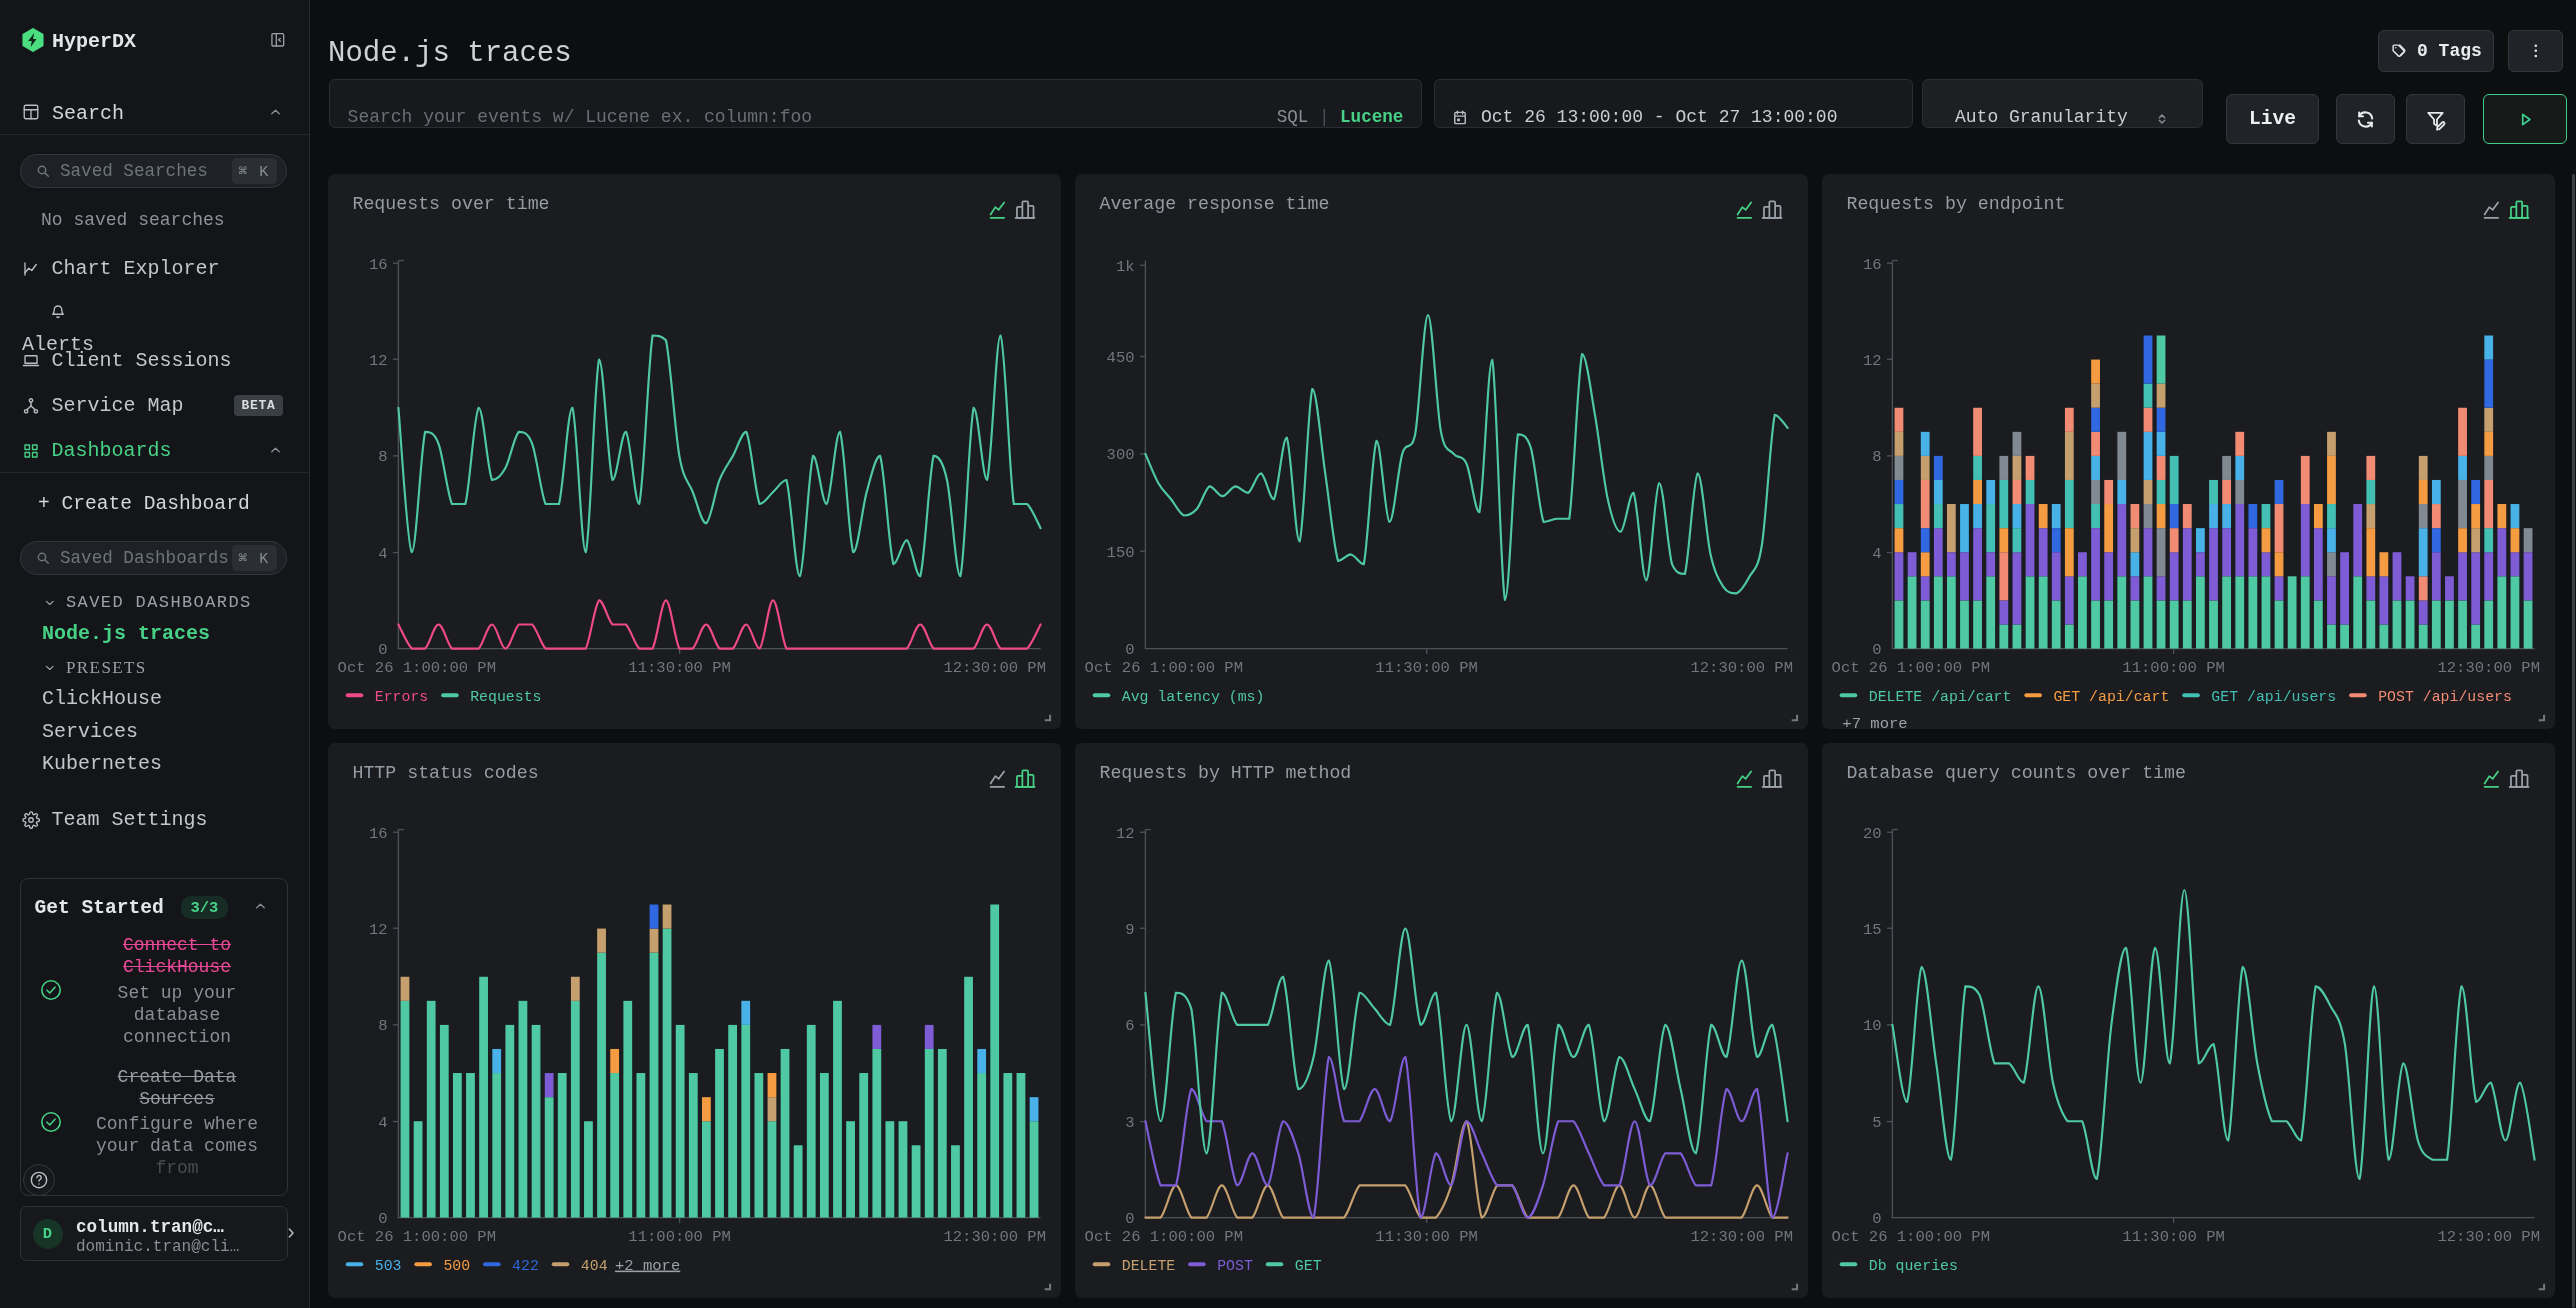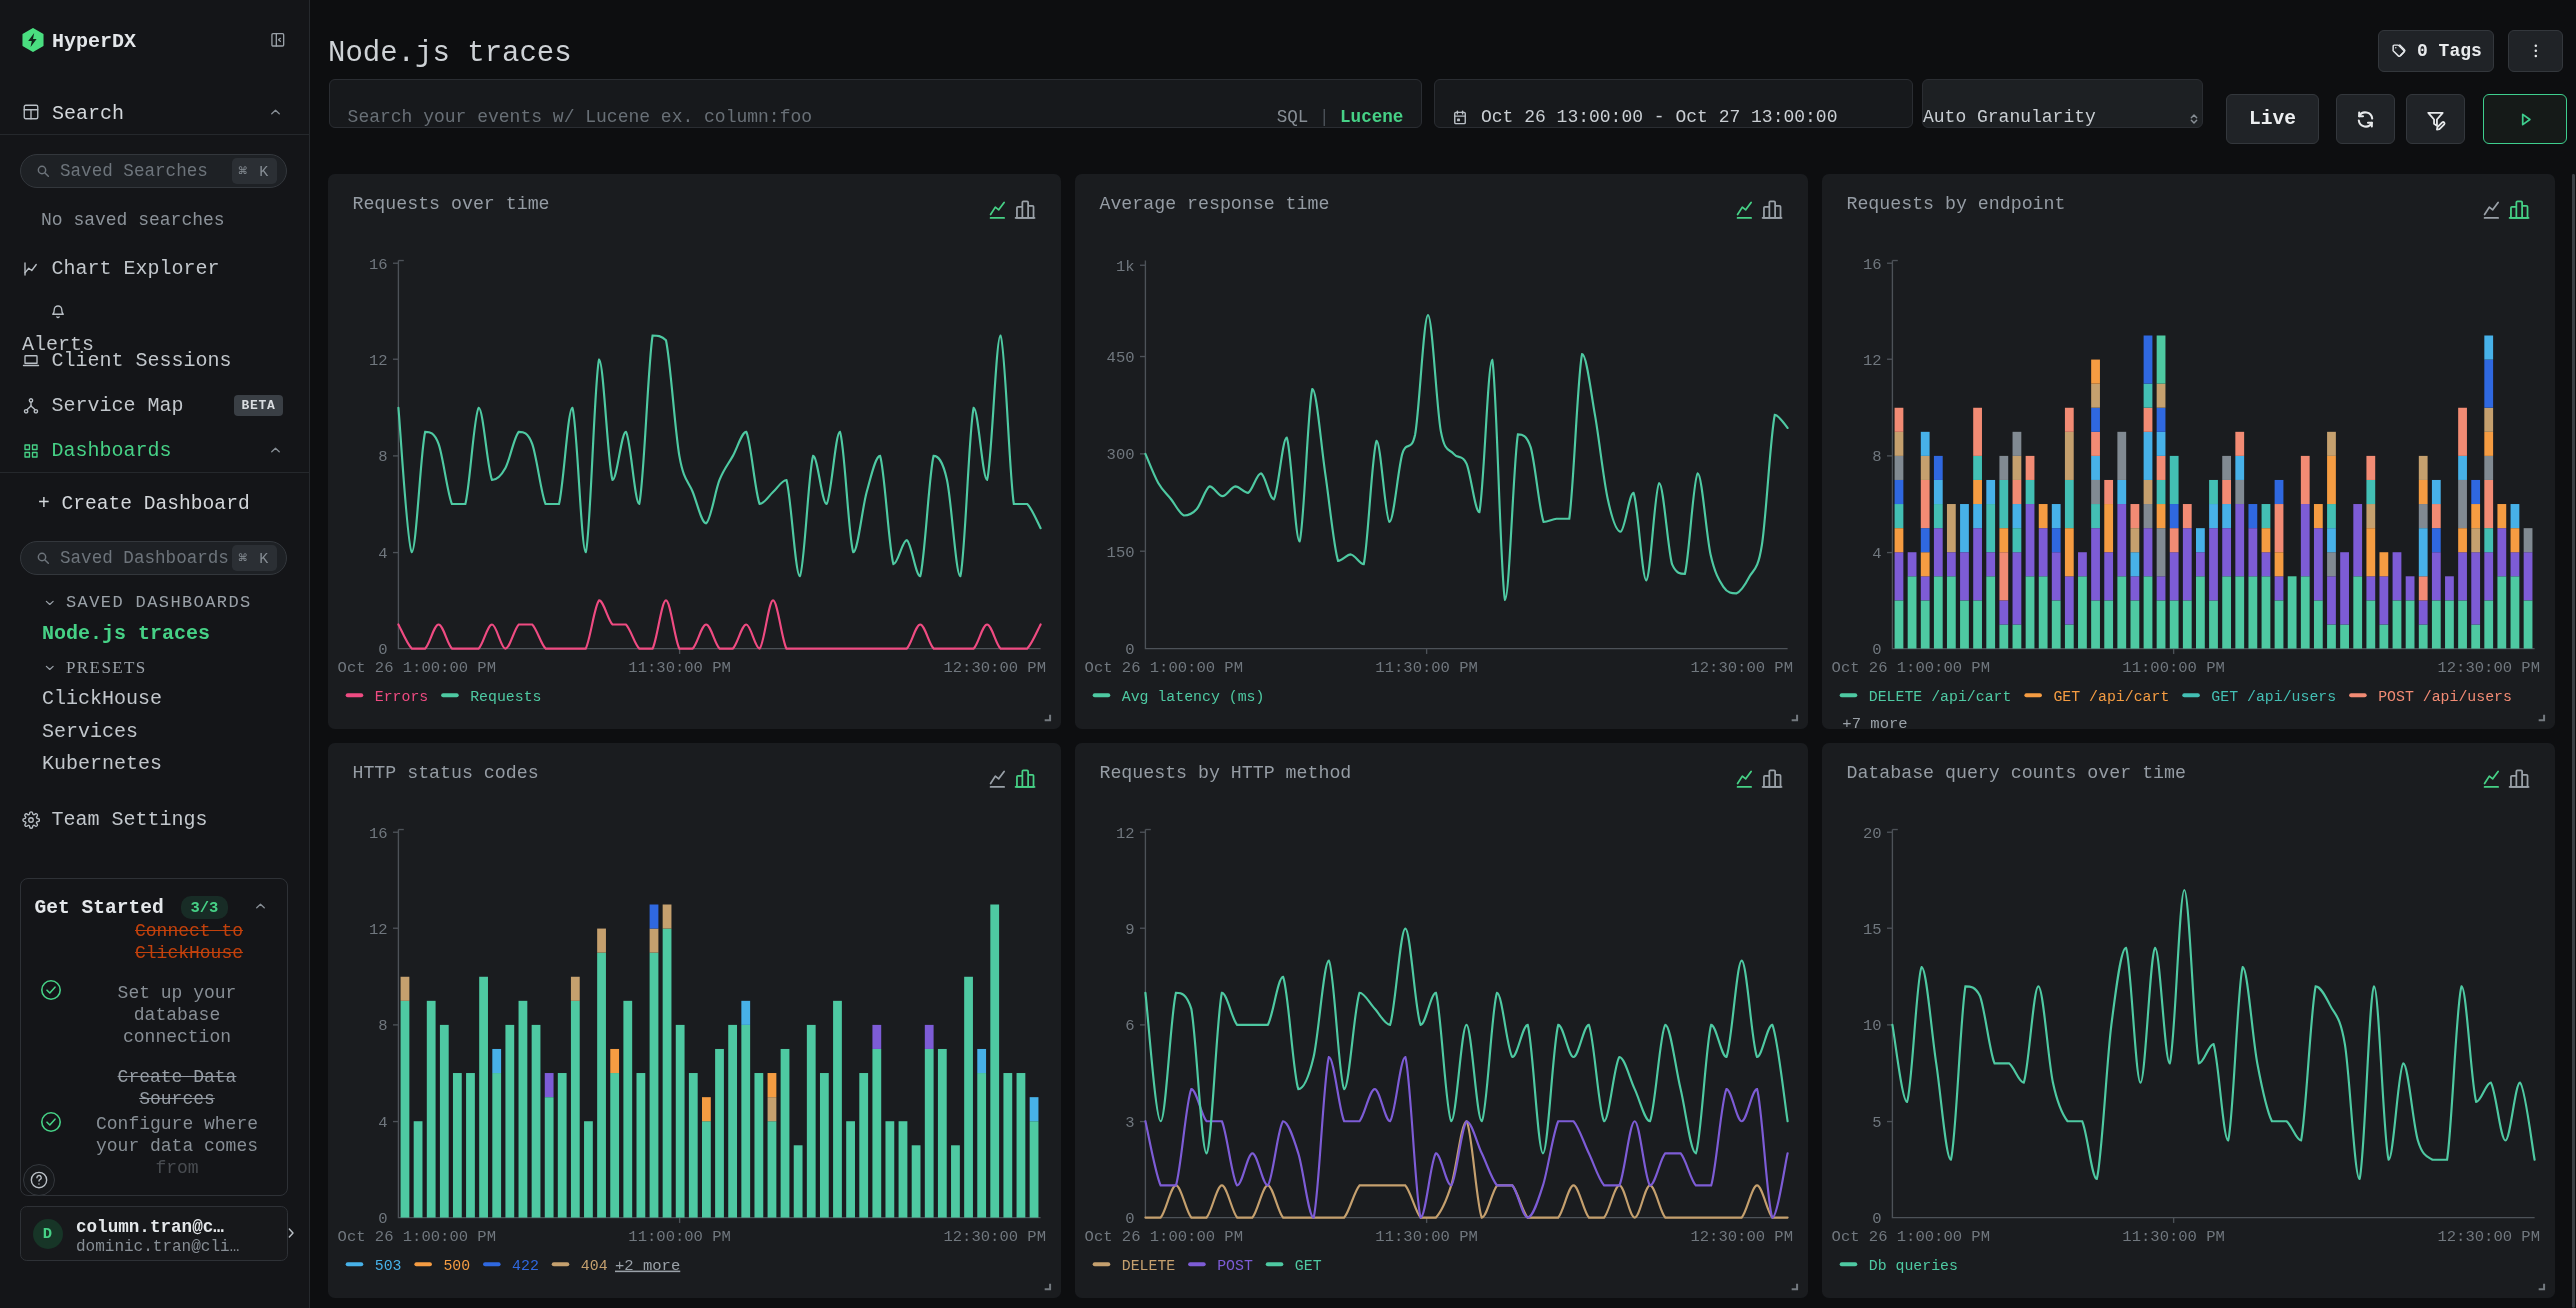--- a/index.html
+++ b/index.html
@@ -141,21 +141,21 @@
           <svg width="15" height="15" viewBox="0 0 24 24" fill="none">
             <path d="M6 14 l6-5.5 6 5.5" stroke="#878e95" stroke-width="2.2" stroke-linecap="round" stroke-linejoin="round" fill="none"></path>
           </svg>
         </div>
   <div style="position:absolute;left:17.6px;top:99px;">
           <svg width="24" height="24" viewBox="0 0 24 24" fill="none">
             <path d="M12 12 m-9.2 0 a9.2 9.2 0 1 0 18.4 0 a9.2 9.2 0 1 0 -18.4 0" stroke="#46d186" stroke-width="1.6" stroke-linecap="round" stroke-linejoin="round" fill="none"></path>
             <path d="M8 12.2 l2.8 2.8 5.2-5.8" stroke="#46d186" stroke-width="1.6" stroke-linecap="round" stroke-linejoin="round" fill="none"></path>
           </svg>
         </div>
-  <div style="position:absolute;left:58px;top:41px;width:196px;font-size:18px;line-height:22px;color:#c2410c;text-decoration:line-through;margin-left:12px;">Connect to ClickHouse</div>
+  <div style="position:absolute;left:58px;top:55px;width:196px;font-size:18px;line-height:22px;color:#ec4899;text-decoration:line-through;">Connect to ClickHouse</div>
   <div style="position:absolute;left:58px;top:103px;width:196px;font-size:18px;line-height:22px;color:#878e95;">Set up your database connection</div>
   <div style="position:absolute;left:17.6px;top:231px;">
           <svg width="24" height="24" viewBox="0 0 24 24" fill="none">
             <path d="M12 12 m-9.2 0 a9.2 9.2 0 1 0 18.4 0 a9.2 9.2 0 1 0 -18.4 0" stroke="#46d186" stroke-width="1.6" stroke-linecap="round" stroke-linejoin="round" fill="none"></path>
             <path d="M8 12.2 l2.8 2.8 5.2-5.8" stroke="#46d186" stroke-width="1.6" stroke-linecap="round" stroke-linejoin="round" fill="none"></path>
           </svg>
         </div>
   <div style="position:absolute;left:58px;top:187px;width:196px;font-size:18px;line-height:22px;color:#959ca4;text-decoration:line-through;">Create Data Sources</div>
   <div style="position:absolute;left:58px;top:234px;width:196px;font-size:18px;line-height:22px;color:#878e95;">Configure where your data comes <span style="opacity:.45;">from</span></div>
       </div>
@@ -202,21 +202,21 @@
 <div class="inp" style="left:1434px;width:479px;padding:0 16px;gap:12px;">
       <svg width="18" height="18" viewBox="0 0 24 24" fill="none">
         <path d="M5 6 a1.5 1.5 0 0 1 1.5-1.5 h11 a1.5 1.5 0 0 1 1.5 1.5 v12 a1.5 1.5 0 0 1 -1.5 1.5 h-11 a1.5 1.5 0 0 1 -1.5-1.5 z" stroke="#b9bfc5" stroke-width="1.9" stroke-linecap="round" stroke-linejoin="round" fill="none"></path>
         <path d="M8.5 3 v3.5" stroke="#b9bfc5" stroke-width="1.9" stroke-linecap="round" stroke-linejoin="round" fill="none"></path>
         <path d="M15.5 3 v3.5" stroke="#b9bfc5" stroke-width="1.9" stroke-linecap="round" stroke-linejoin="round" fill="none"></path>
         <path d="M5 9.5 h14" stroke="#b9bfc5" stroke-width="1.9" stroke-linecap="round" stroke-linejoin="round" fill="none"></path>
         <path d="M9 13.5 h2 v2 h-2 z" stroke="#b9bfc5" stroke-width="1.9" stroke-linecap="round" stroke-linejoin="round" fill="none"></path>
       </svg>
  <span style="color:#c9ced3;font-size:18px;">Oct 26 13:00:00 - Oct 27 13:00:00</span>
     </div>
-<div class="inp" style="left:1922px;width:281px;padding:0 0;background:#1d2023;">
+<div class="inp" style="left:1922px;width:281px;padding:0 32px;background:#1d2023;">
  <span style="color:#c9ced3;font-size:18px;flex:1;">Auto Granularity</span>
  <svg width="16" height="16" viewBox="0 0 24 24" fill="none">
         <path d="M8 10 l4-4 4 4" stroke="#878e95" stroke-width="2.2" stroke-linecap="round" stroke-linejoin="round"></path>
         <path d="M8 14 l4 4 4-4" stroke="#878e95" stroke-width="2.2" stroke-linecap="round" stroke-linejoin="round"></path>
       </svg>
     </div>
 <div class="btn" style="left:2226px;width:93px;">
       <span style="font-size:19.6px;font-weight:bold;color:#eceef0;">Live</span>
     </div>
 <div class="btn" style="left:2336px;width:59px;">

